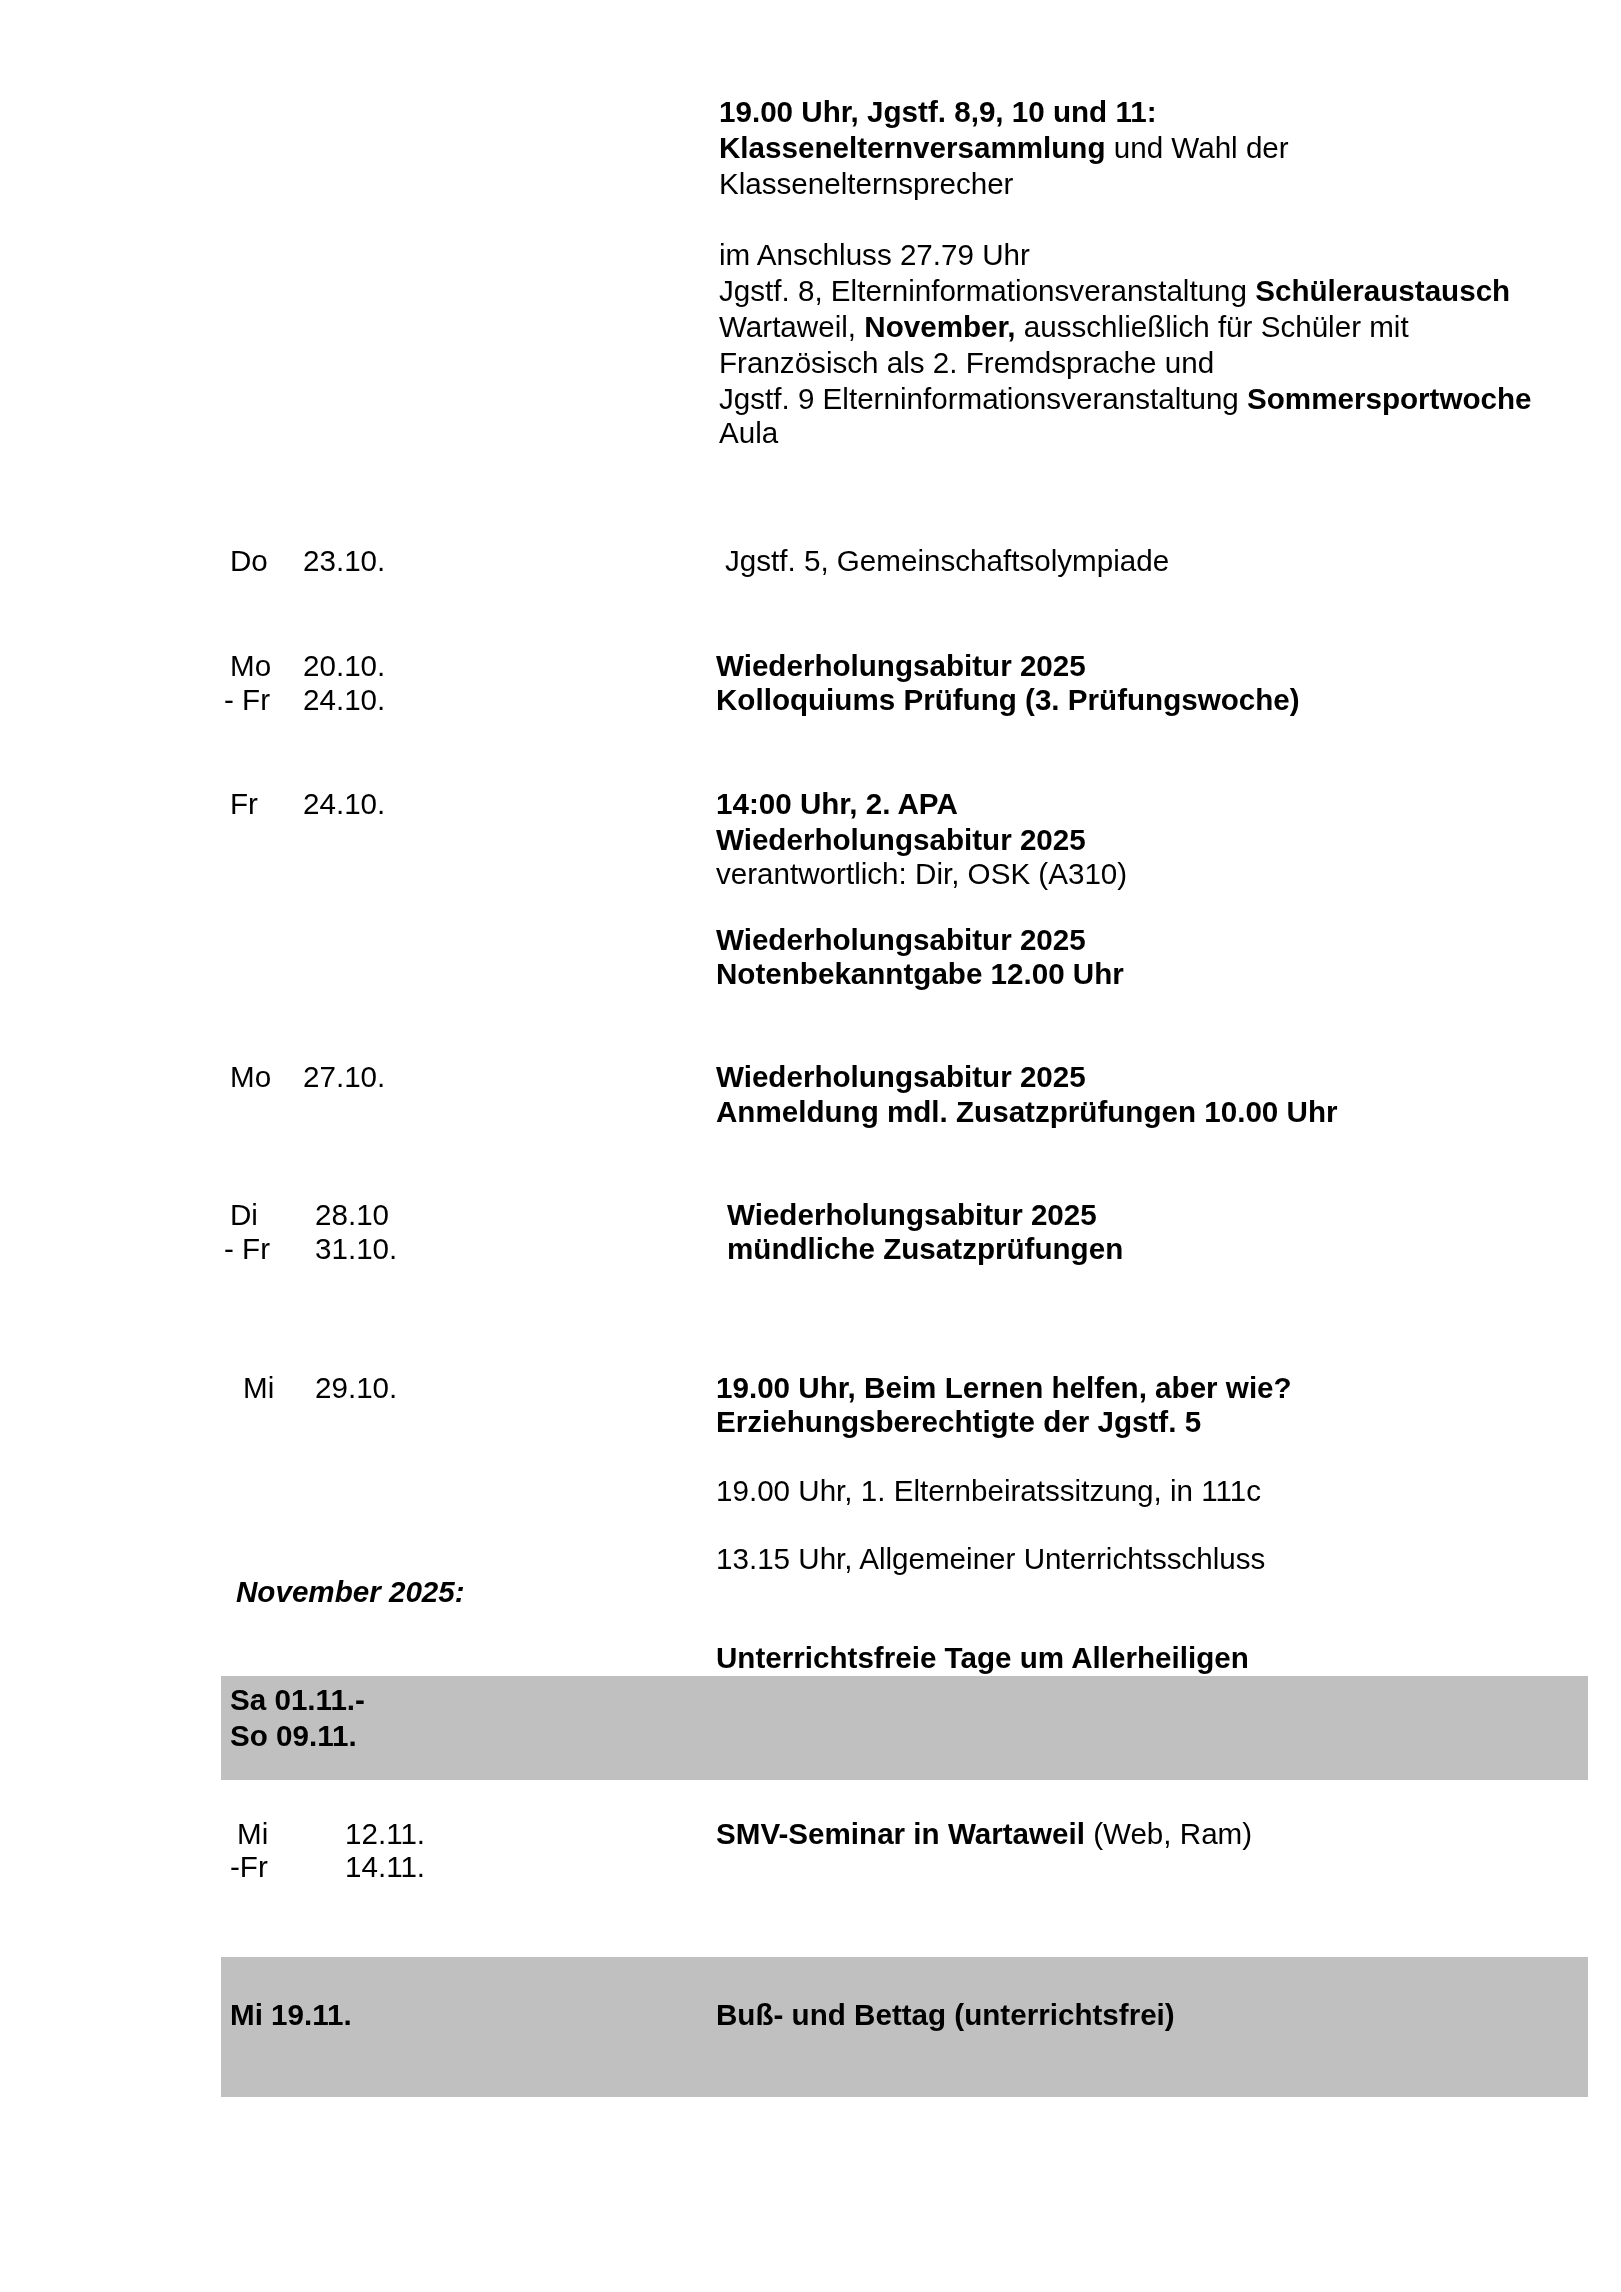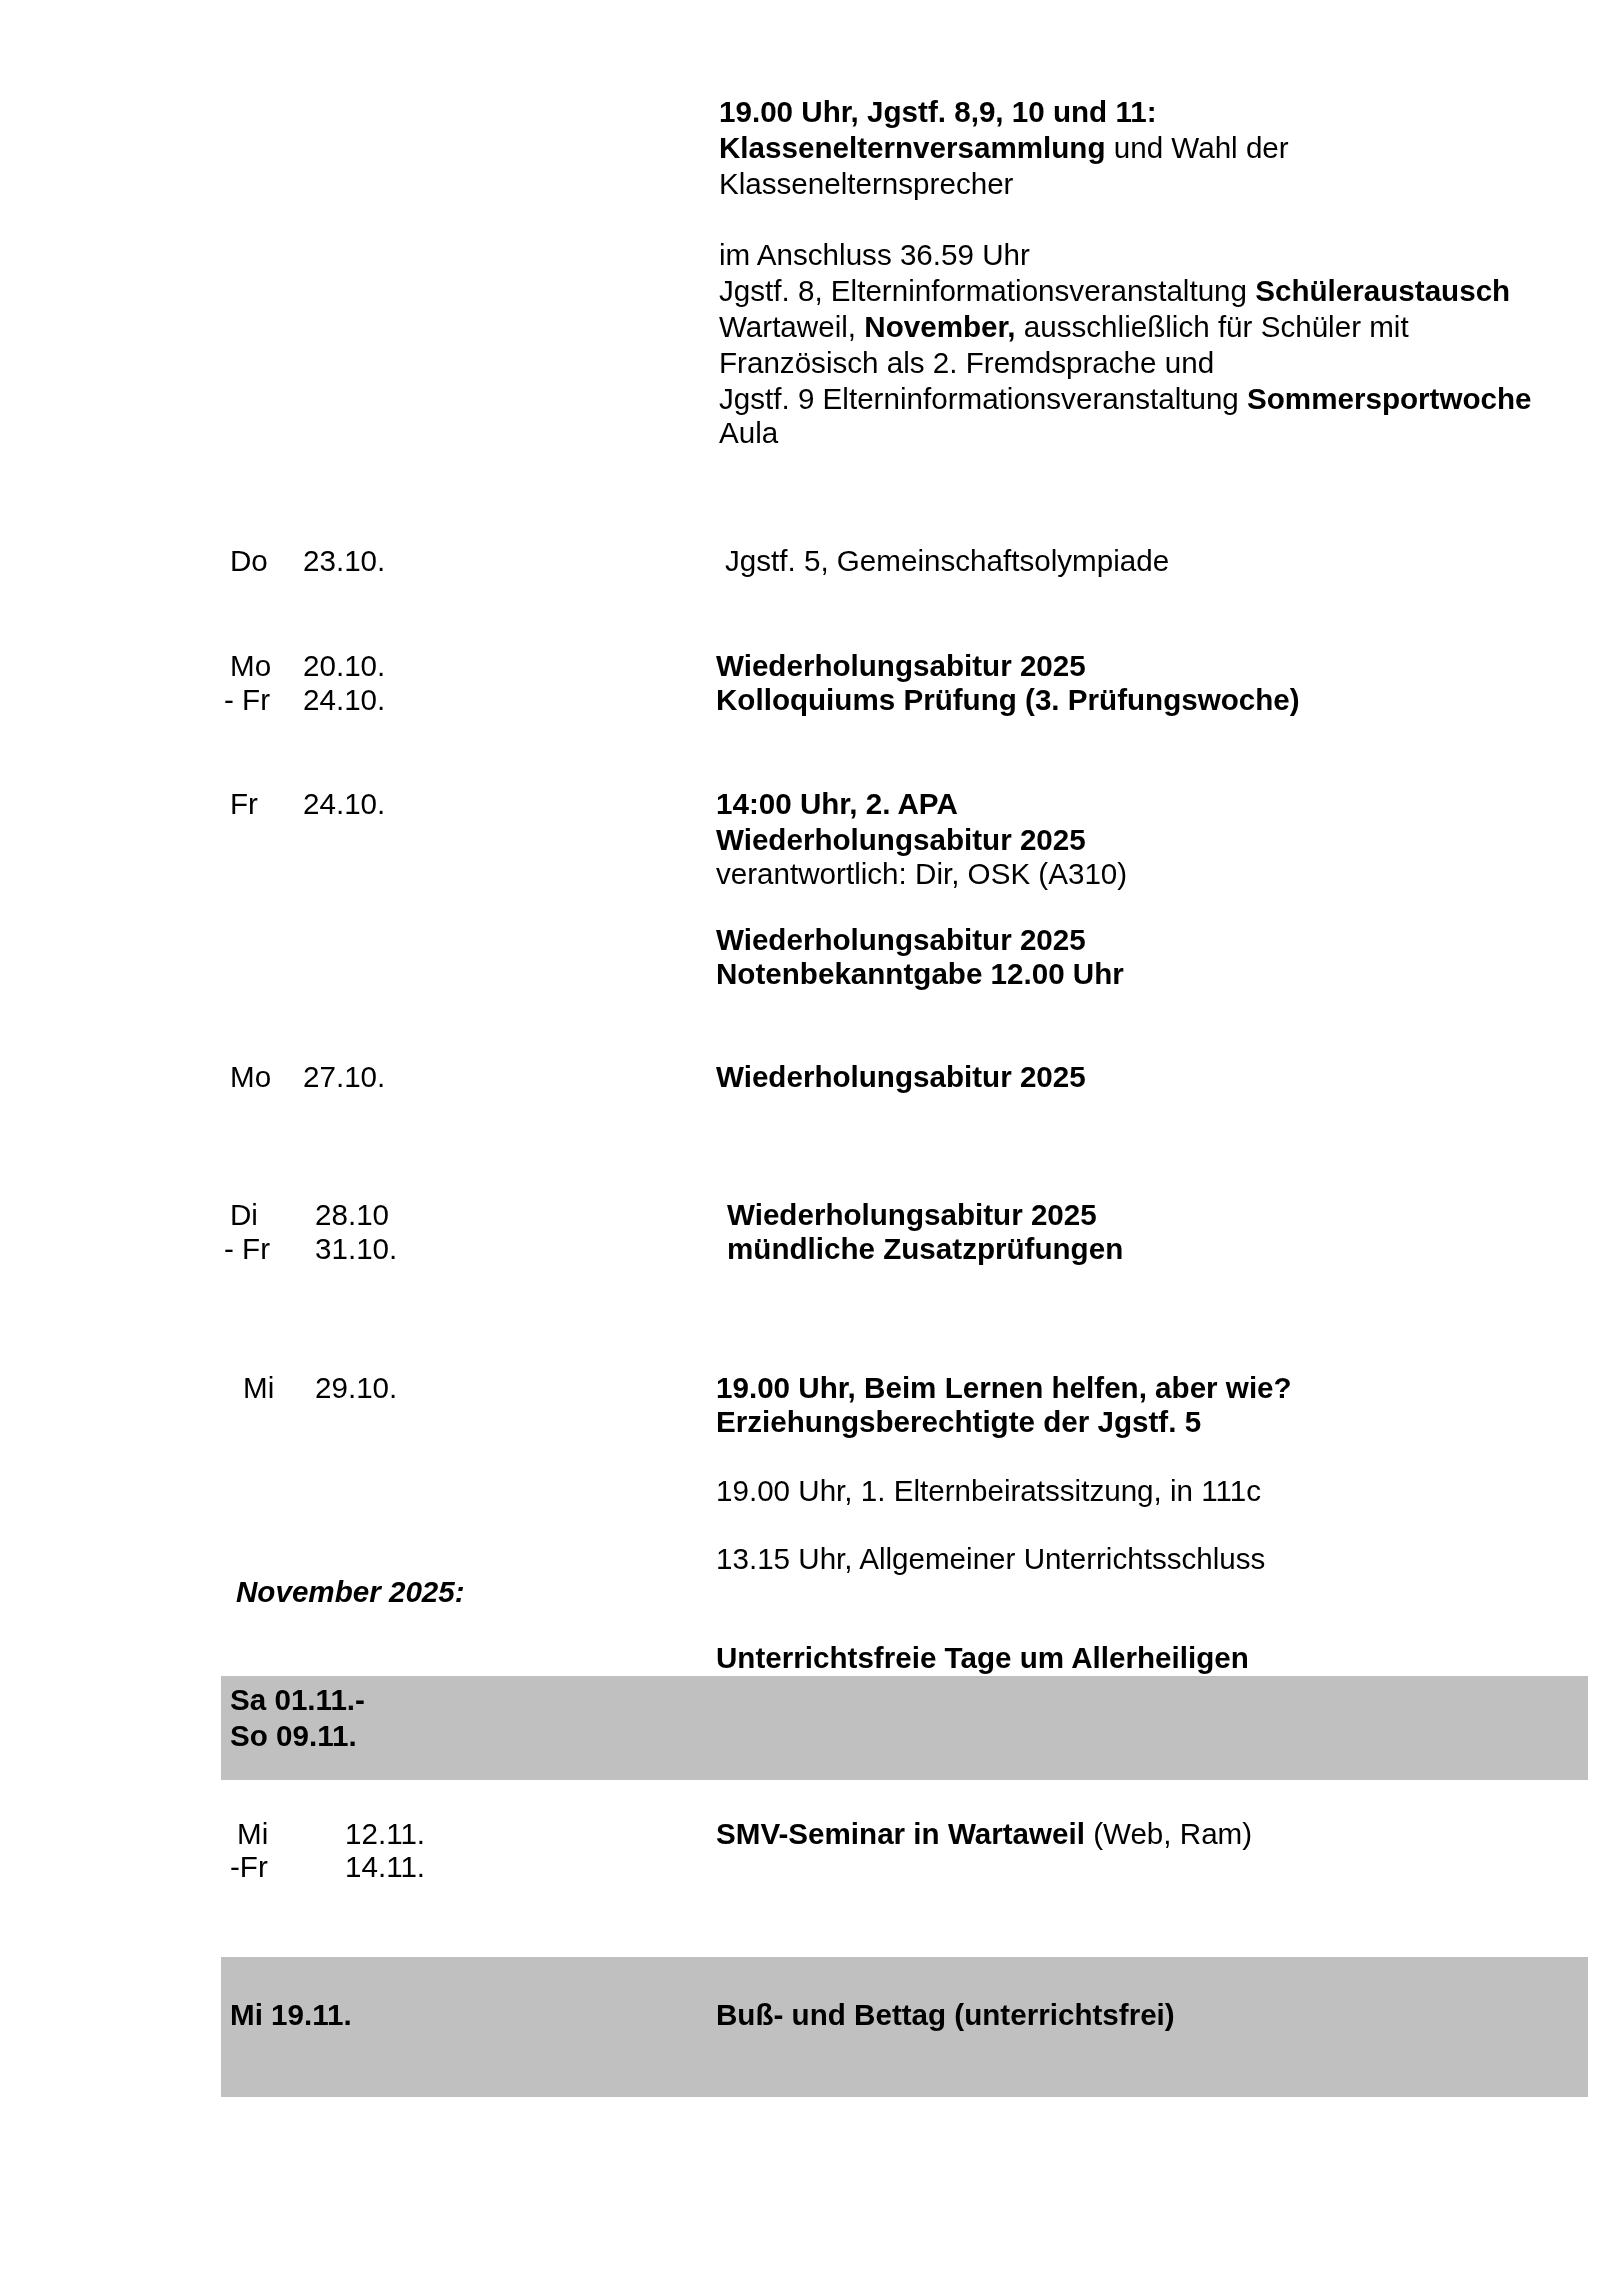--- a/index.html
+++ b/index.html
@@ -22,21 +22,21 @@
 <body>
 
 <div class="page" style="--hl: #c0c0c0; --ink: #000000; --page-bg: #ffffff;">
 
   <div class="band" style="top:1676px;height:104px"></div>
   <div class="band" style="top:1957px;height:140px"></div>
 
   <div class="ln b" style="top:94px;left:719px">19.00 Uhr, Jgstf. 8,9, 10 und 11:</div>
   <div class="ln" style="top:130px;left:719px"><span class="b">Klassenelternversammlung</span><span> und Wahl der</span></div>
   <div class="ln" style="top:166px;left:719px">Klassenelternsprecher</div>
-  <div class="ln" style="top:237px;left:719px">im Anschluss 36.59 Uhr</div>
+  <div class="ln" style="top:237px;left:719px">im Anschluss 27.79 Uhr</div>
   <div class="ln" style="top:273px;left:719px"><span>Jgstf. 8, Elterninformationsveranstaltung </span><span class="b">Schüleraustausch</span></div>
   <div class="ln" style="top:309px;left:719px"><span>Wartaweil, </span><span class="b">November,</span><span> ausschließlich für Schüler mit</span></div>
   <div class="ln" style="top:345px;left:719px">Französisch als 2. Fremdsprache und</div>
   <div class="ln" style="top:381px;left:719px"><span>Jgstf. 9 Elterninformationsveranstaltung </span><span class="b">Sommersportwoche</span></div>
   <div class="ln" style="top:415px;left:719px">Aula</div>
 
   <div class="ln" style="top:543px;left:230px">Do</div>
   <div class="ln" style="top:543px;left:303px">23.10.</div>
   <div class="ln" style="top:543px;left:725px">Jgstf. 5, Gemeinschaftsolympiade</div>
 
@@ -51,20 +51,21 @@
   <div class="ln" style="top:786px;left:303px">24.10.</div>
   <div class="ln b" style="top:786px;left:716px">14:00 Uhr, 2. APA</div>
   <div class="ln b" style="top:822px;left:716px">Wiederholungsabitur 2025</div>
   <div class="ln" style="top:856px;left:716px">verantwortlich: Dir, OSK (A310)</div>
   <div class="ln b" style="top:922px;left:716px">Wiederholungsabitur 2025</div>
   <div class="ln b" style="top:956px;left:716px">Notenbekanntgabe 12.00 Uhr</div>
 
   <div class="ln" style="top:1059px;left:230px">Mo</div>
   <div class="ln" style="top:1059px;left:303px">27.10.</div>
   <div class="ln b" style="top:1059px;left:716px">Wiederholungsabitur 2025</div>
+  <div class="ln b" style="top:1094px;left:716px">Anmeldung mdl. Zusatzprüfungen 10.00 Uhr</div>
 
   <div class="ln" style="top:1197px;left:230px">Di</div>
   <div class="ln" style="top:1197px;left:315px">28.10</div>
   <div class="ln b" style="top:1197px;left:727px">Wiederholungsabitur 2025</div>
   <div class="ln" style="top:1231px;left:224px">- Fr</div>
   <div class="ln" style="top:1231px;left:315px">31.10.</div>
   <div class="ln b" style="top:1231px;left:727px">mündliche Zusatzprüfungen</div>
 
   <div class="ln" style="top:1370px;left:243px">Mi</div>
   <div class="ln" style="top:1370px;left:315px">29.10.</div>

